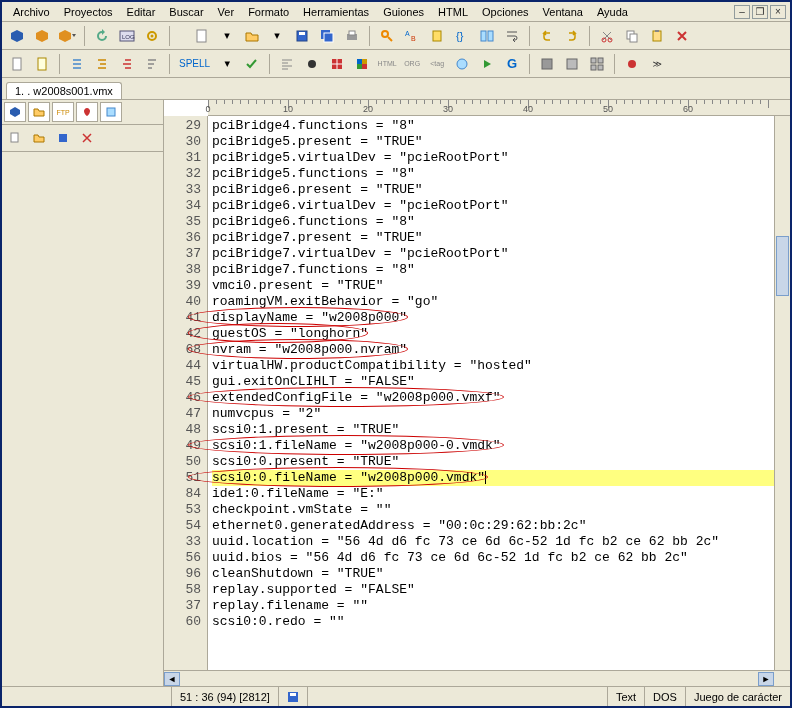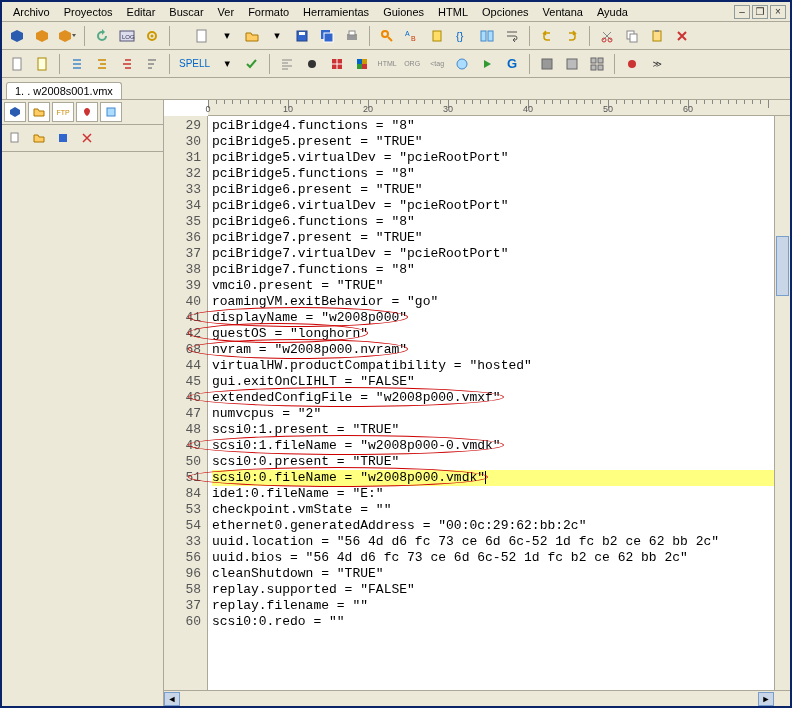--- a/index.html
+++ b/index.html
@@ -488,13 +488,27 @@
           <div class="thumb"></div>
         </div>
       <div class="hscroll">
         <span class="arrow">◄</span>
         <span style="flex:1"></span>
         <span class="arrow">►</span>
       </div>
     </div>
   </div>
 
+  <div class="statusbar">
+    <div class="cell" style="width:170px"></div>
+    <div class="cell">51 : 36  (94)  [2812]</div>
+    <div class="cell">
+        <svg width="12" height="12">
+          <rect x="1" y="1" width="10" height="10" fill="#36c"></rect>
+          <rect x="3" y="2" width="6" height="3" fill="#fff"></rect>
+        </svg>
+      </div>
+    <div class="cell" style="flex:1"></div>
+    <div class="cell">Text</div>
+    <div class="cell">DOS</div>
+    <div class="cell" style="border-right:none">Juego de carácter</div>
+  </div>
 </div>
 
 </body></html>

